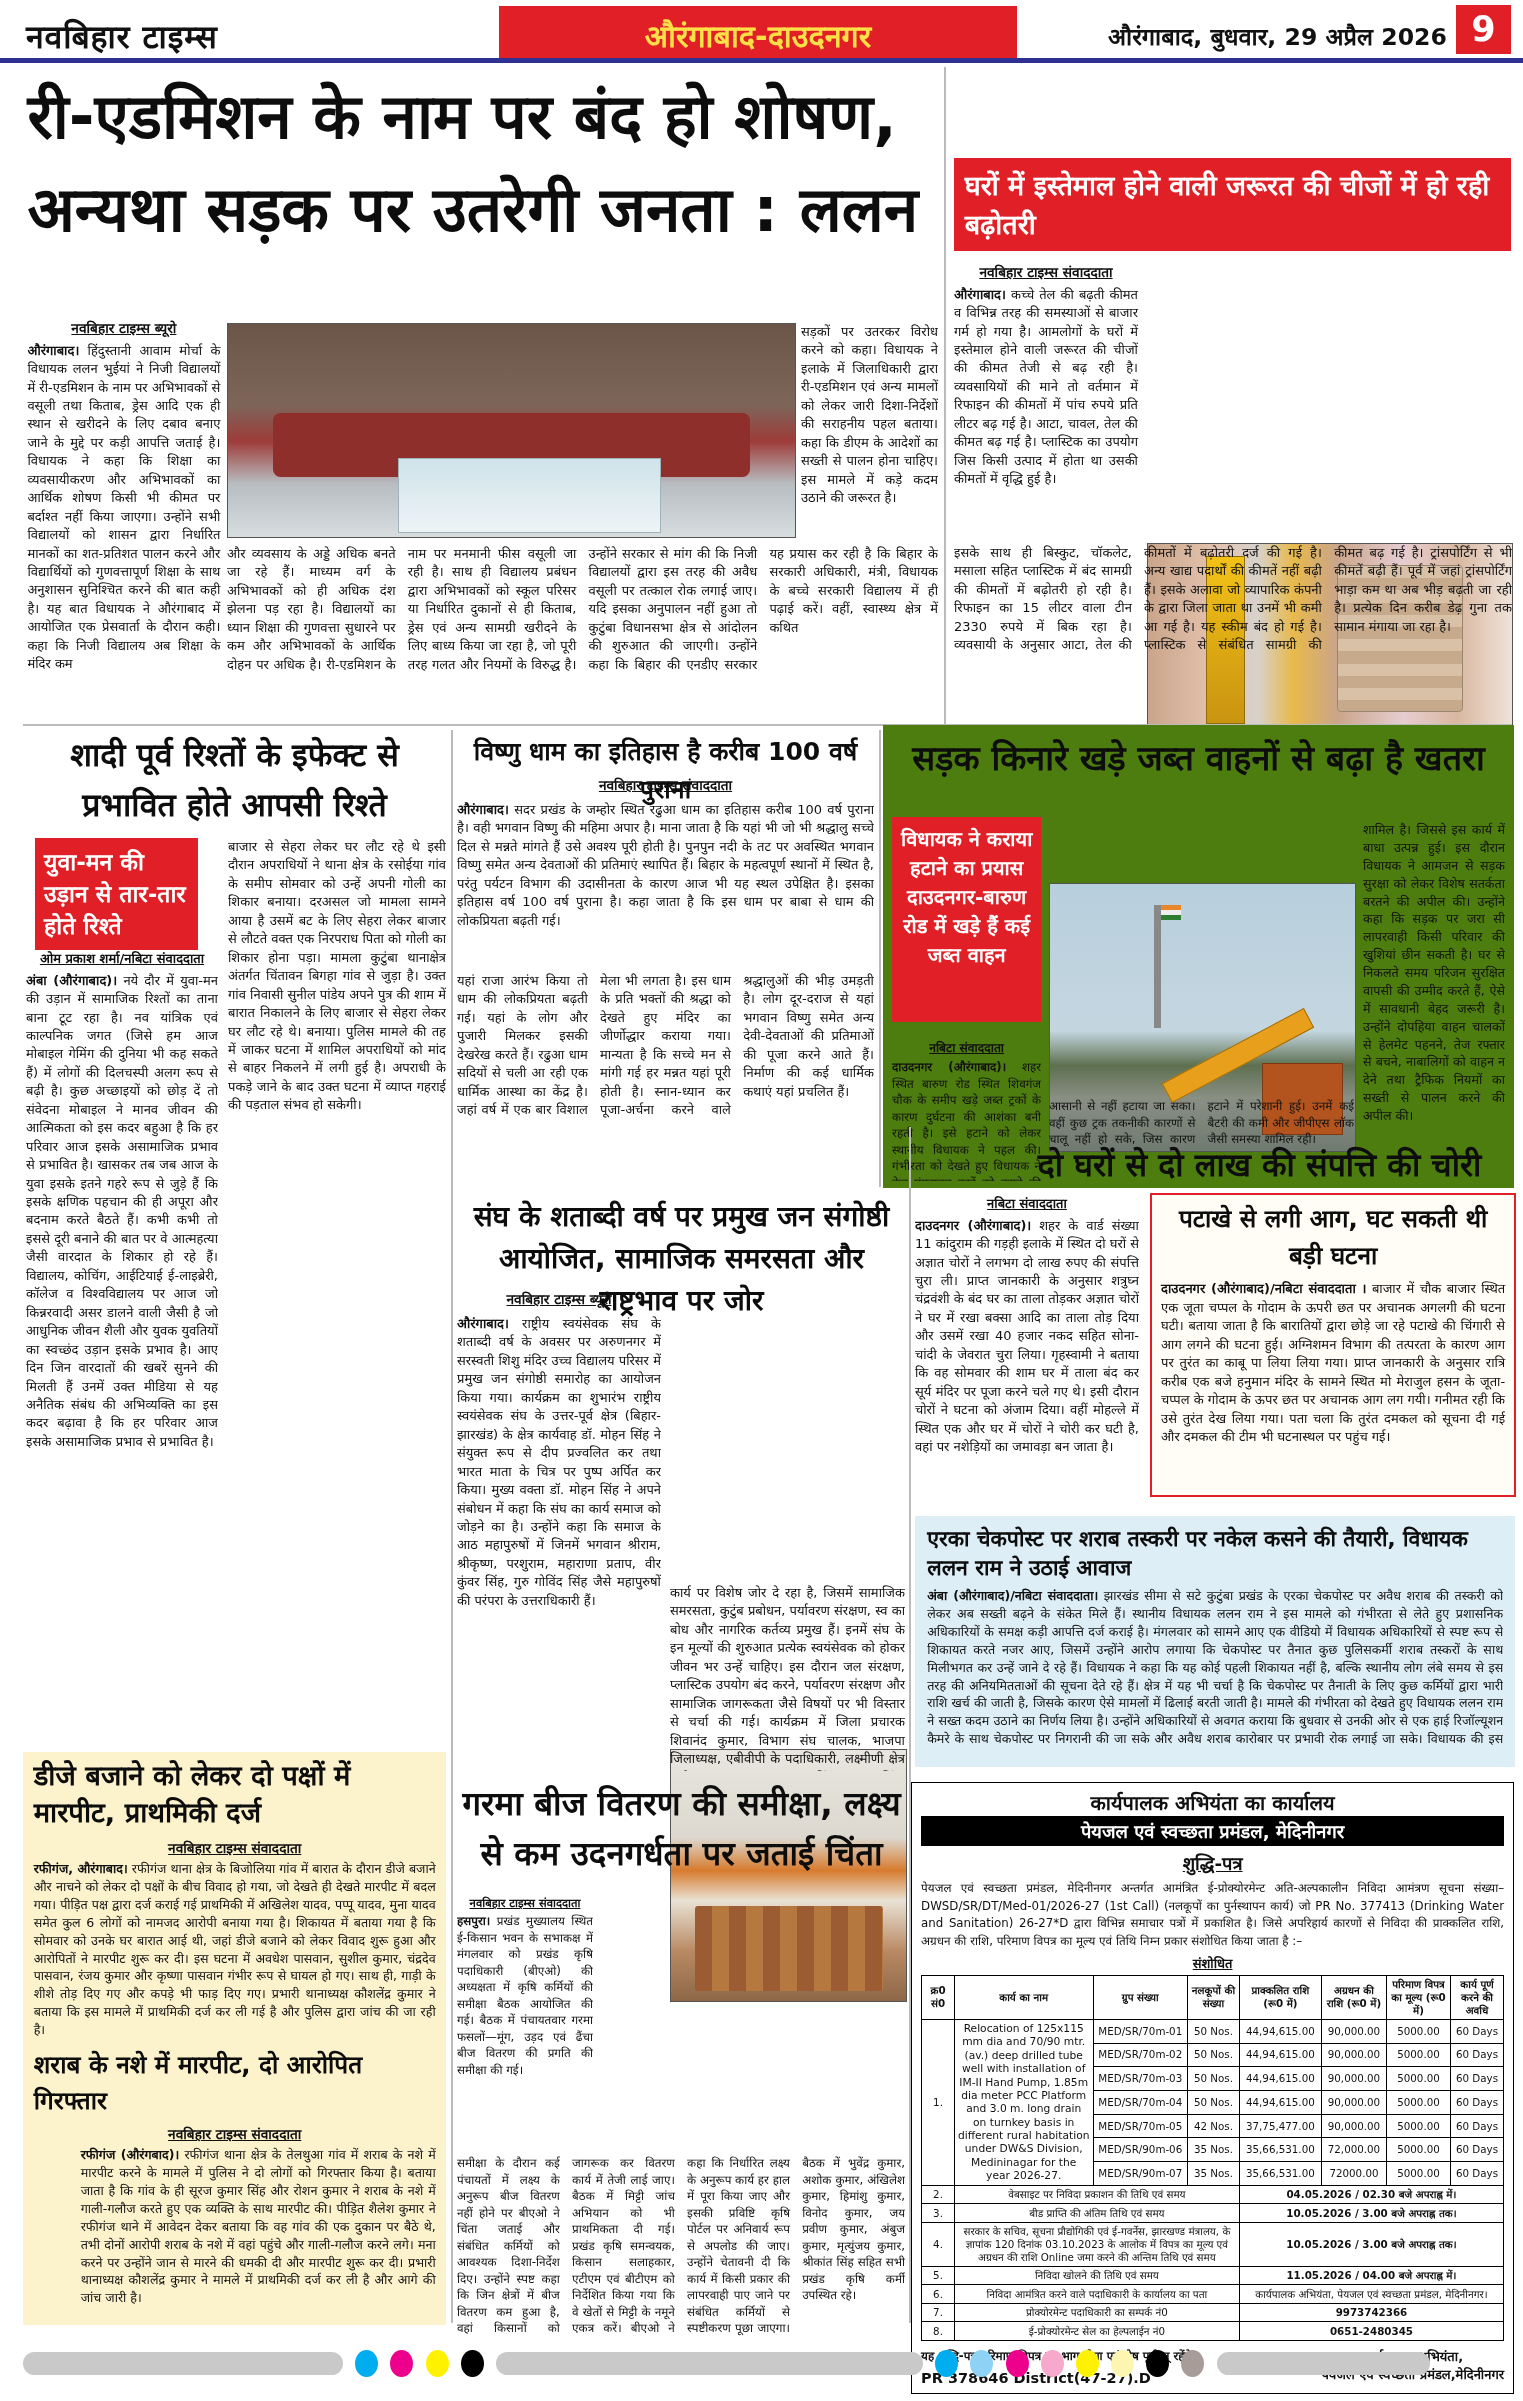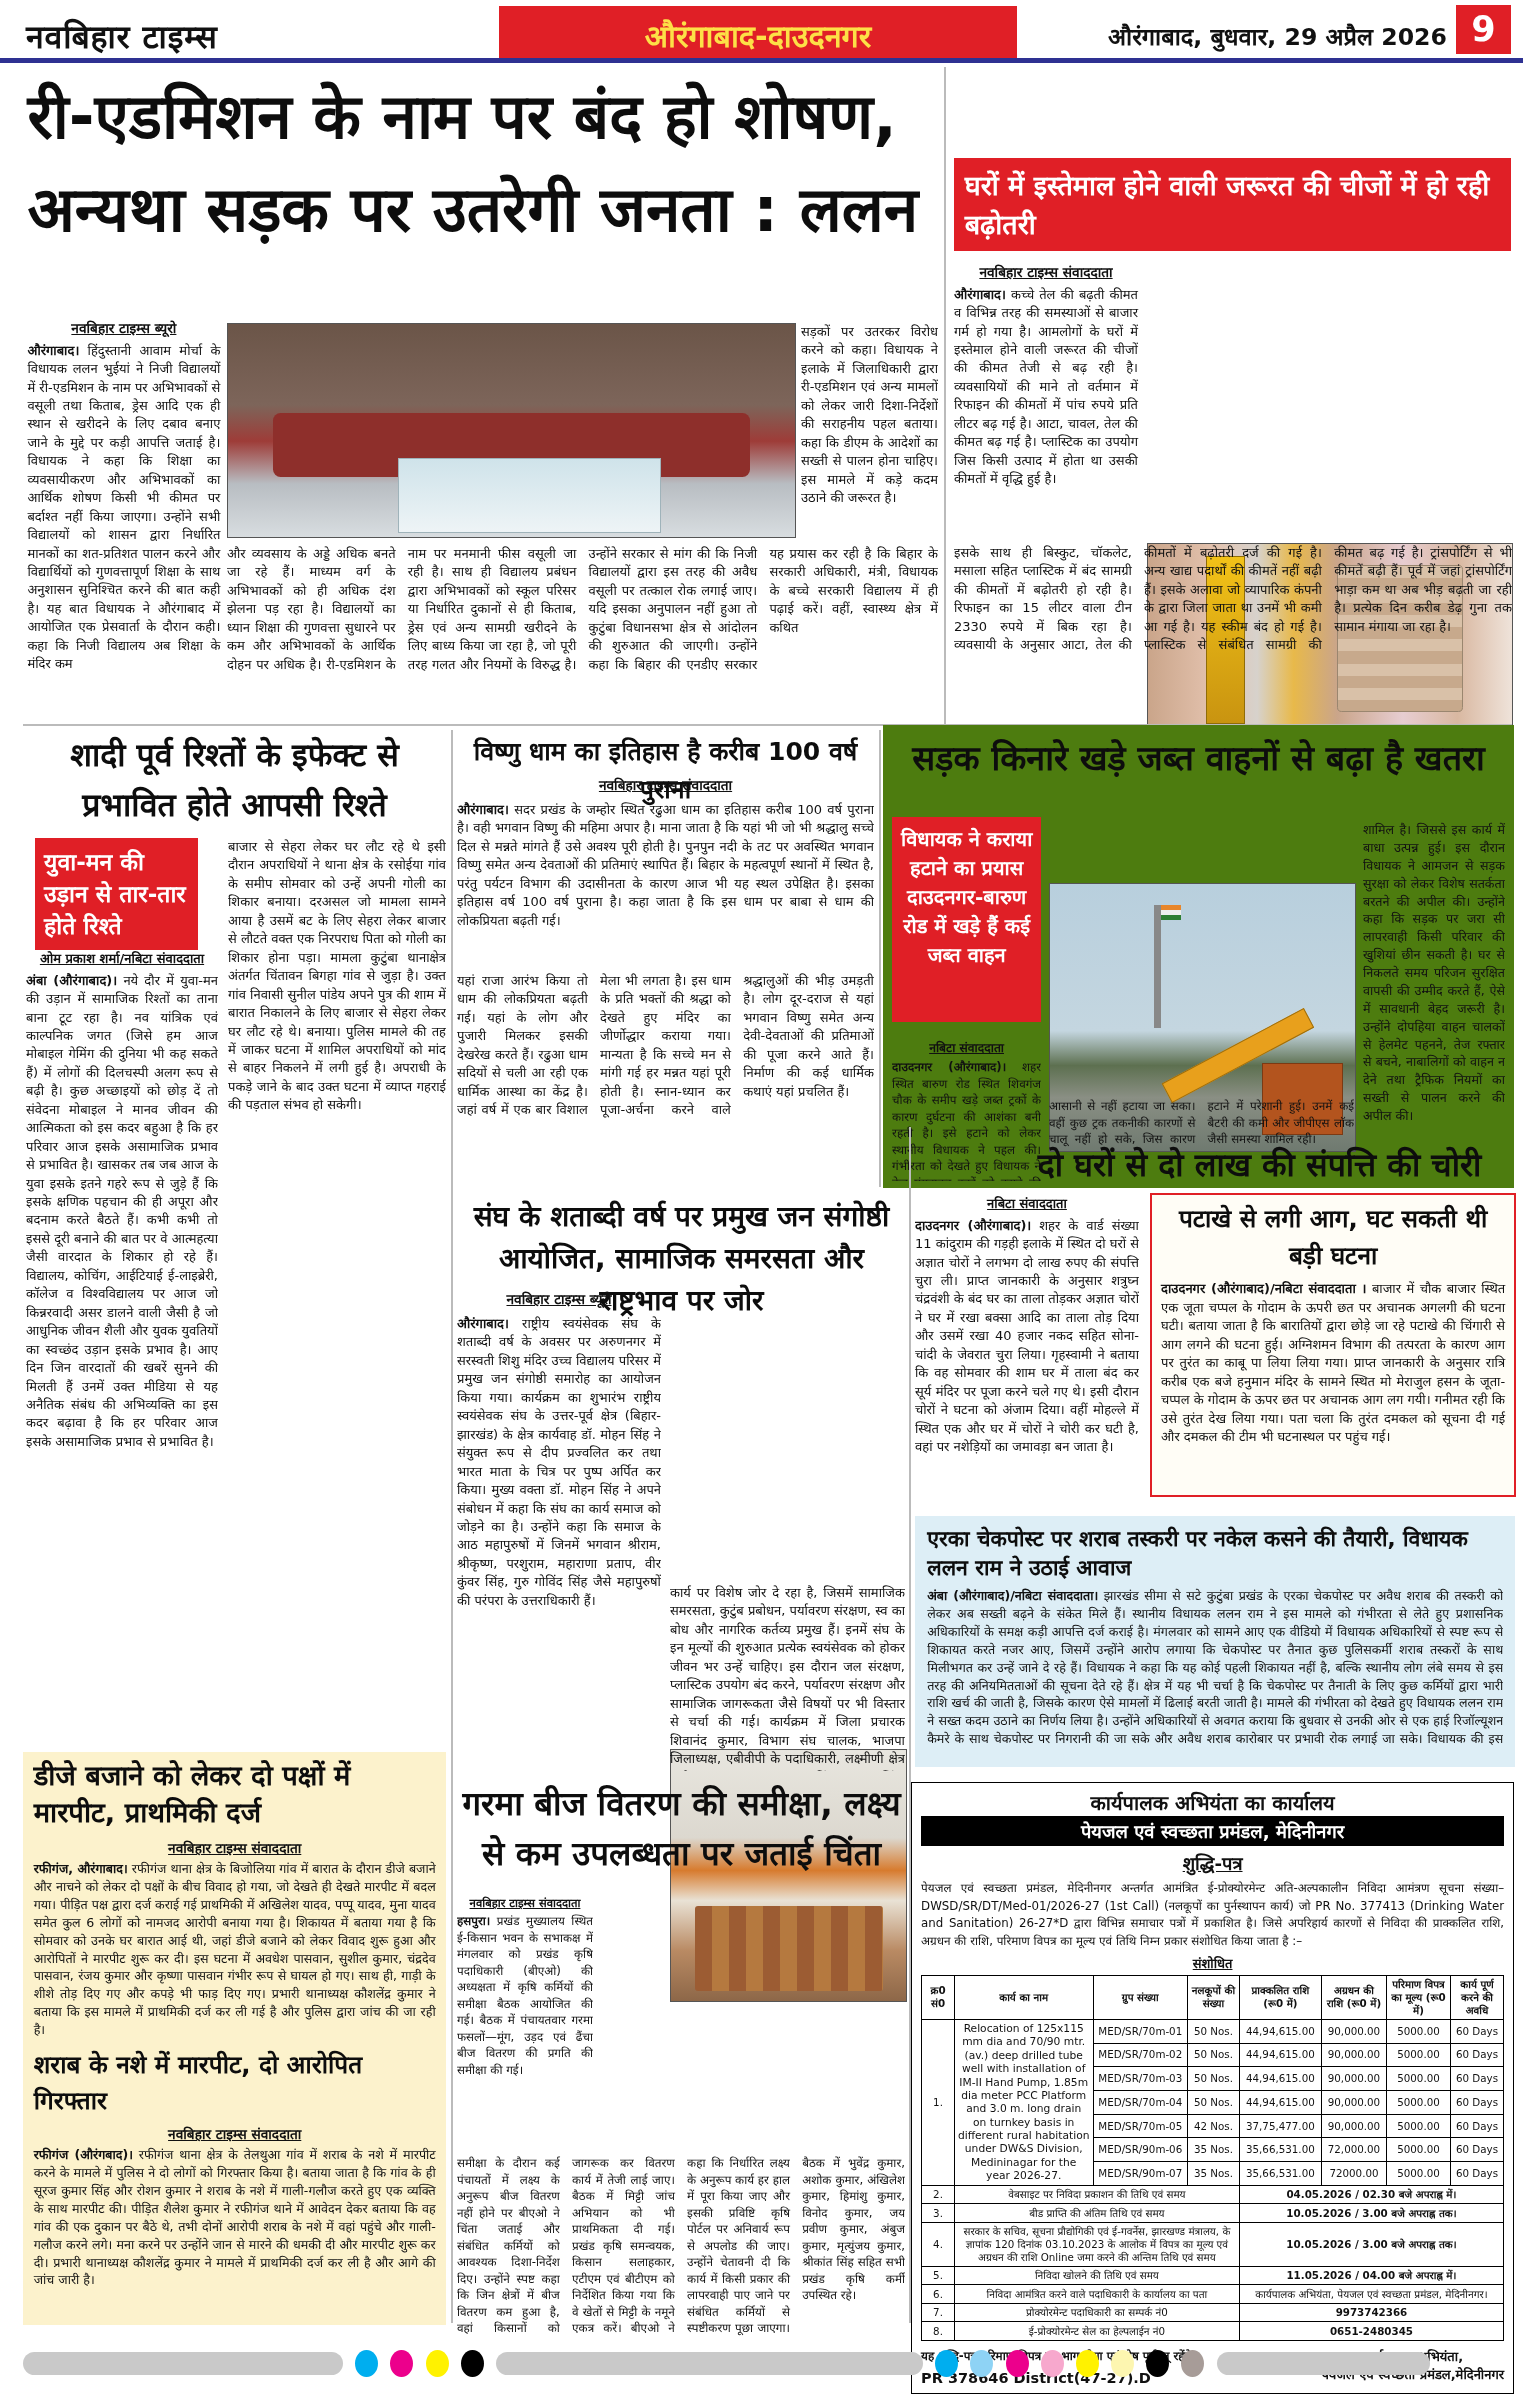--- a/index.html
+++ b/index.html
@@ -198,27 +198,27 @@
 
   <div class="abs yellow-box" style="left:23px;top:1752px;width:402px;height:561px;padding:6.1px 10.7px;">
     <div class="hl" style="font-size:27.4px;line-height:1.35;">डीजे बजाने को लेकर दो पक्षों में मारपीट, प्राथमिकी दर्ज</div>
     <div class="byline" style="margin-top:6.1px;">नवबिहार टाइम्स संवाददाता</div>
     <div class="body-txt" style="margin-top:3px;font-size:12.6px;">
       <span class="dl">रफीगंज, औरंगाबाद।</span>
       <span>रफीगंज थाना क्षेत्र के बिजोलिया गांव में बारात के दौरान डीजे बजाने और नाचने को लेकर दो पक्षों के बीच विवाद हो गया, जो देखते ही देखते मारपीट में बदल गया। पीड़ित पक्ष द्वारा दर्ज कराई गई प्राथमिकी में अखिलेश यादव, पप्पू यादव, मुना यादव समेत कुल 6 लोगों को नामजद आरोपी बनाया गया है। शिकायत में बताया गया है कि सोमवार को उनके घर बारात आई थी, जहां डीजे बजाने को लेकर विवाद शुरू हुआ और आरोपितों ने मारपीट शुरू कर दी। इस घटना में अवधेश पासवान, सुशील कुमार, चंद्रदेव पासवान, रंजय कुमार और कृष्णा पासवान गंभीर रूप से घायल हो गए। साथ ही, गाड़ी के शीशे तोड़ दिए गए और कपड़े भी फाड़ दिए गए। प्रभारी थानाध्यक्ष कौशलेंद्र कुमार ने बताया कि इस मामले में प्राथमिकी दर्ज कर ली गई है और पुलिस द्वारा जांच की जा रही है।</span>
     </div>
     <div class="hl" style="font-size:24.4px;margin-top:7.6px;">शराब के नशे में मारपीट, दो आरोपित गिरफ्तार</div>
     <div class="byline" style="margin-top:4.6px;">नवबिहार टाइम्स संवाददाता</div>
-    <div class="body-txt" style="margin-top:3px;font-size:12.6px;">
+    <div class="body-txt" style="margin-top:3px;font-size:12.6px;margin-left:47px;">
       <span class="dl">रफीगंज (औरंगबाद)।</span>
       <span>रफीगंज थाना क्षेत्र के तेलथुआ गांव में शराब के नशे में मारपीट करने के मामले में पुलिस ने दो लोगों को गिरफ्तार किया है। बताया जाता है कि गांव के ही सूरज कुमार सिंह और रोशन कुमार ने शराब के नशे में गाली-गलौज करते हुए एक व्यक्ति के साथ मारपीट की। पीड़ित शैलेश कुमार ने रफीगंज थाने में आवेदन देकर बताया कि वह गांव की एक दुकान पर बैठे थे, तभी दोनों आरोपी शराब के नशे में वहां पहुंचे और गाली-गलौज करने लगे। मना करने पर उन्होंने जान से मारने की धमकी दी और मारपीट शुरू कर दी। प्रभारी थानाध्यक्ष कौशलेंद्र कुमार ने मामले में प्राथमिकी दर्ज कर ली है और आगे की जांच जारी है।</span>
     </div>
   </div>
 
-  <div class="abs hl center" style="left:457px;top:1779px;width:449px;font-size:33px;line-height:1.5;">गरमा बीज वितरण की समीक्षा, लक्ष्य से कम उपलब्धता पर जताई चिंता</div>
+  <div class="abs hl center" style="left:457px;top:1779px;width:449px;font-size:33px;line-height:1.5;">गरमा बीज वितरण की समीक्षा, लक्ष्य से कम उदनगर्धता पर जताई चिंता</div>
   <div class="abs" style="left:457px;top:1895px;width:136px;">
     <div class="byline" style="font-size:11.4px;">नवबिहार टाइम्स संवाददाता</div>
     <div class="small-txt" style="margin-top:3px;height:225px;overflow:hidden;">
       <span class="dl">हसपुरा।</span>
       <span>प्रखंड मुख्यालय स्थित ई-किसान भवन के सभाकक्ष में मंगलवार को प्रखंड कृषि पदाधिकारी (बीएओ) की अध्यक्षता में कृषि कर्मियों की समीक्षा बैठक आयोजित की गई। बैठक में पंचायतवार गरमा फसलों—मूंग, उड़द एवं ढैंचा बीज वितरण की प्रगति की समीक्षा की गई।</span>
     </div>
   </div>
 
   <div class="abs small-txt cols4" style="left:457px;top:2155px;width:448px;height:200px;overflow:hidden;">समीक्षा के दौरान कई पंचायतों में लक्ष्य के अनुरूप बीज वितरण नहीं होने पर बीएओ ने चिंता जताई और संबंधित कर्मियों को आवश्यक दिशा-निर्देश दिए। उन्होंने स्पष्ट कहा कि जिन क्षेत्रों में बीज वितरण कम हुआ है, वहां किसानों को जागरूक कर वितरण कार्य में तेजी लाई जाए। बैठक में मिट्टी जांच अभियान को भी प्राथमिकता दी गई। प्रखंड कृषि समन्वयक, किसान सलाहकार, एटीएम एवं बीटीएम को निर्देशित किया गया कि वे खेतों से मिट्टी के नमूने एकत्र करें। बीएओ ने कहा कि निर्धारित लक्ष्य के अनुरूप कार्य हर हाल में पूरा किया जाए और इसकी प्रविष्टि कृषि पोर्टल पर अनिवार्य रूप से अपलोड की जाए। उन्होंने चेतावनी दी कि कार्य में किसी प्रकार की लापरवाही पाए जाने पर संबंधित कर्मियों से स्पष्टीकरण पूछा जाएगा। बैठक में भुवेंद्र कुमार, अशोक कुमार, अंखिलेश कुमार, हिमांशु कुमार, विनोद कुमार, जय प्रवीण कुमार, अंबुज कुमार, मृत्युंजय कुमार, श्रीकांत सिंह सहित सभी प्रखंड कृषि कर्मी उपस्थित रहे।</div>
 

